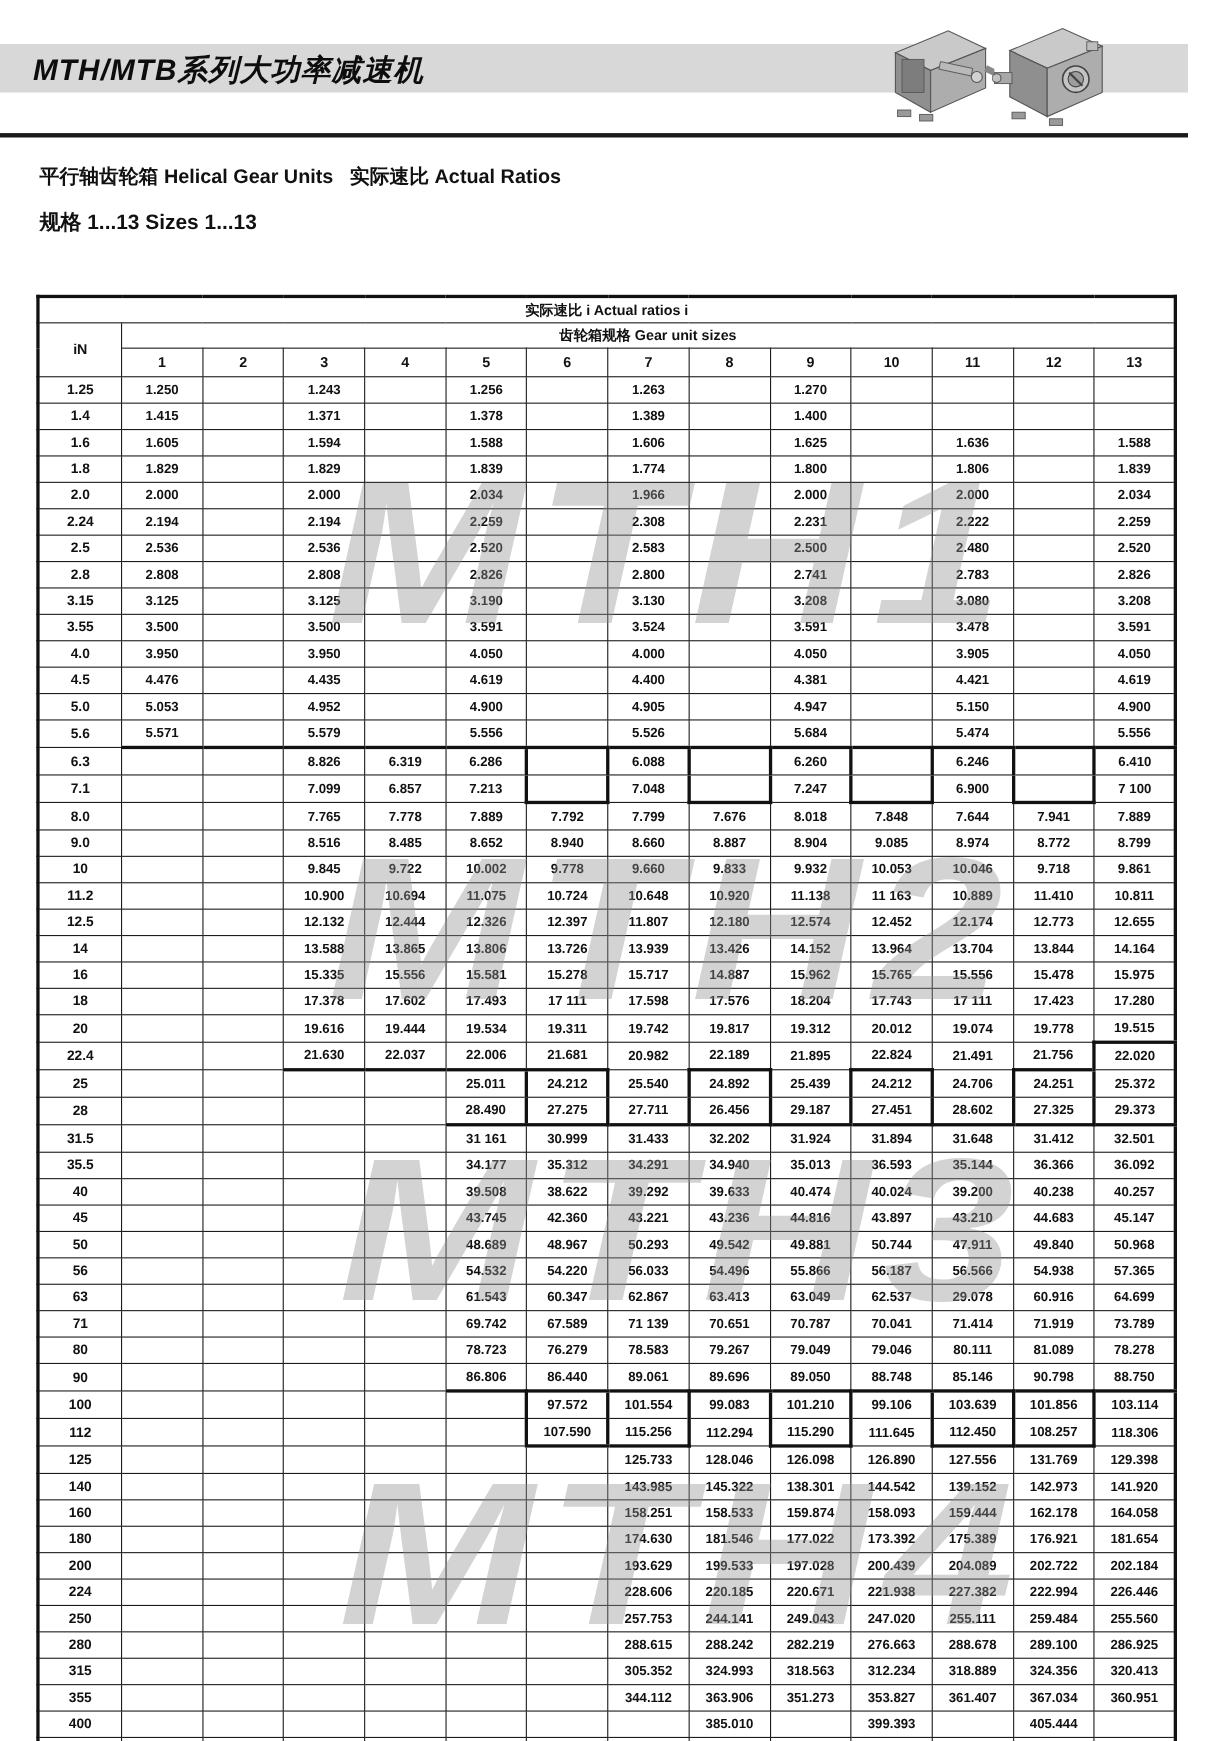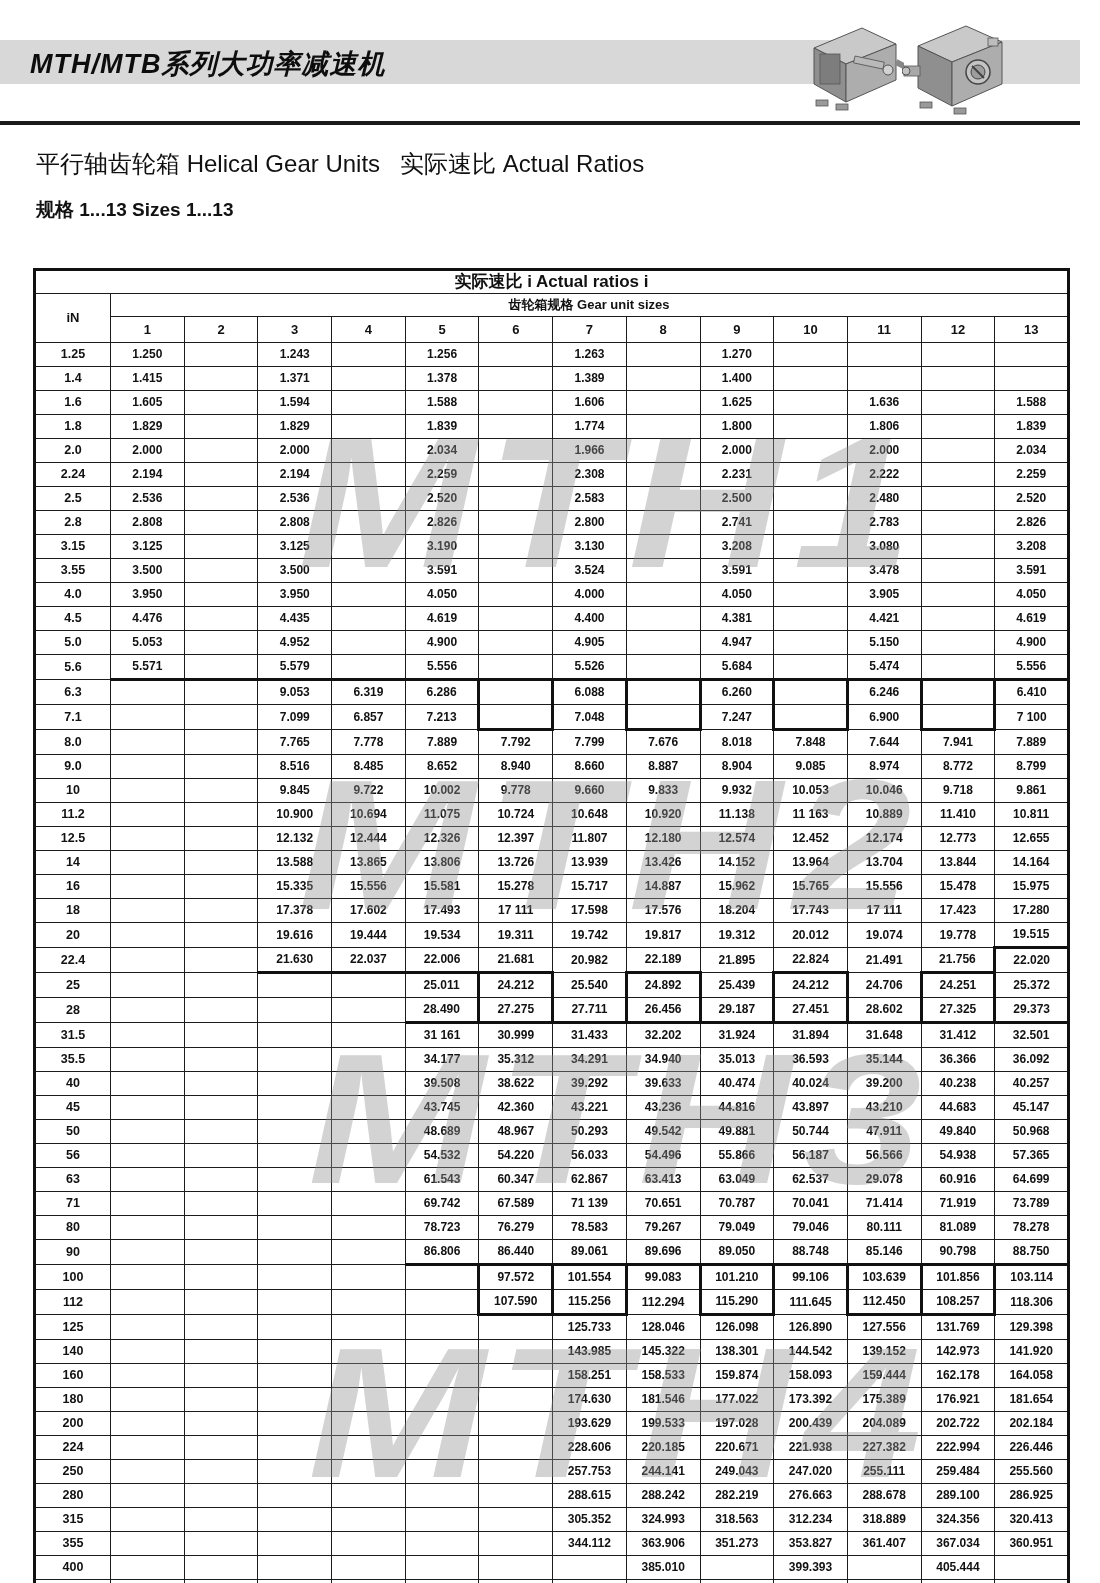--- a/index.html
+++ b/index.html
@@ -13,40 +13,40 @@
                 background:#d8d8d8;transform:skewX(-28deg);transform-origin:0 0;}
   .banner-title{position:absolute;left:30px;top:46px;font-size:27px;font-weight:bold;
                 font-style:italic;letter-spacing:1px;color:#0d0d0d;white-space:nowrap;}
   .gear-img{position:absolute;top:14px;}
   #gear1{left:800px;}
   #gear2{left:902px;}
   .rule{position:absolute;left:0;top:121px;width:1100px;height:4px;background:#1a1a1a;}
 
   
   .intro{position:absolute;left:36px;top:148px;}
-  .intro .l1{font-size:24px;font-weight:normal;margin:0 0 17px 0;white-space:pre;}
+  .intro .l1{font-size:18px;font-weight:bold;margin:0 0 17px 0;white-space:pre;}
   .intro .l2{font-size:20px;font-weight:bold;margin:0 0 16px 0;white-space:pre;}
   .intro .l3{font-size:19px;font-weight:bold;margin:0;white-space:pre;}
 
   
   .wm{position:absolute;z-index:5;pointer-events:none;font-style:italic;font-weight:bold;
       font-size:185px;line-height:150px;letter-spacing:10px;color:rgba(145,145,145,0.40);
       transform:scaleX(1.15);transform-origin:left center;white-space:nowrap;}
   #wm1{left:298px;top:428px;}
   #wm2{left:298px;top:770px;}
   #wm3{left:308px;top:1044px;}
   #wm4{left:308px;top:1338px;}
 
   
   .tablewrap{position:absolute;left:33px;top:268px;width:1034px;z-index:2;}
   table{border-collapse:collapse;table-layout:fixed;width:1034px;border:3px solid #111;}
   td,th{border:1px solid #1c1c1c;text-align:center;vertical-align:middle;
         font-size:12px;font-weight:bold;padding:0;height:23px;line-height:23px;
         font-family:"Liberation Sans",sans-serif;background:transparent;overflow:hidden;}
-  tr.titlerow th{height:22px;line-height:22px;font-size:17px;}
+  tr.titlerow th{height:22px;line-height:22px;font-size:13px;}
   tr.sizesrow th{height:22px;line-height:22px;font-size:13px;}
   tr.numrow th{height:25px;line-height:25px;font-size:13px;}
   td.incol{font-size:12.5px;}
   .bt{border-top:3px solid #111 !important;}
   .bl{border-left:3px solid #111 !important;text-align:center;}
   .br{border-right:3px solid #111 !important;}
   .bb{border-bottom:3px solid #111 !important;}
 </style>
 </head>
 <body>
@@ -354,21 +354,21 @@
             <td>5.684</td>
             <td></td>
             <td>5.474</td>
             <td></td>
             <td>5.556</td>
           </tr>
           <tr>
             <td class="incol">6.3</td>
             <td class="bt"></td>
             <td class="bt"></td>
-            <td class="bt">9.053</td>
+            <td class="bt">8.826</td>
             <td class="bt">6.319</td>
             <td class="bt">6.286</td>
             <td class="bt bl br"></td>
             <td class="bt">6.088</td>
             <td class="bt bl br"></td>
             <td class="bt">6.260</td>
             <td class="bt bl br"></td>
             <td class="bt">6.246</td>
             <td class="bt bl br"></td>
             <td class="bt">6.410</td>

